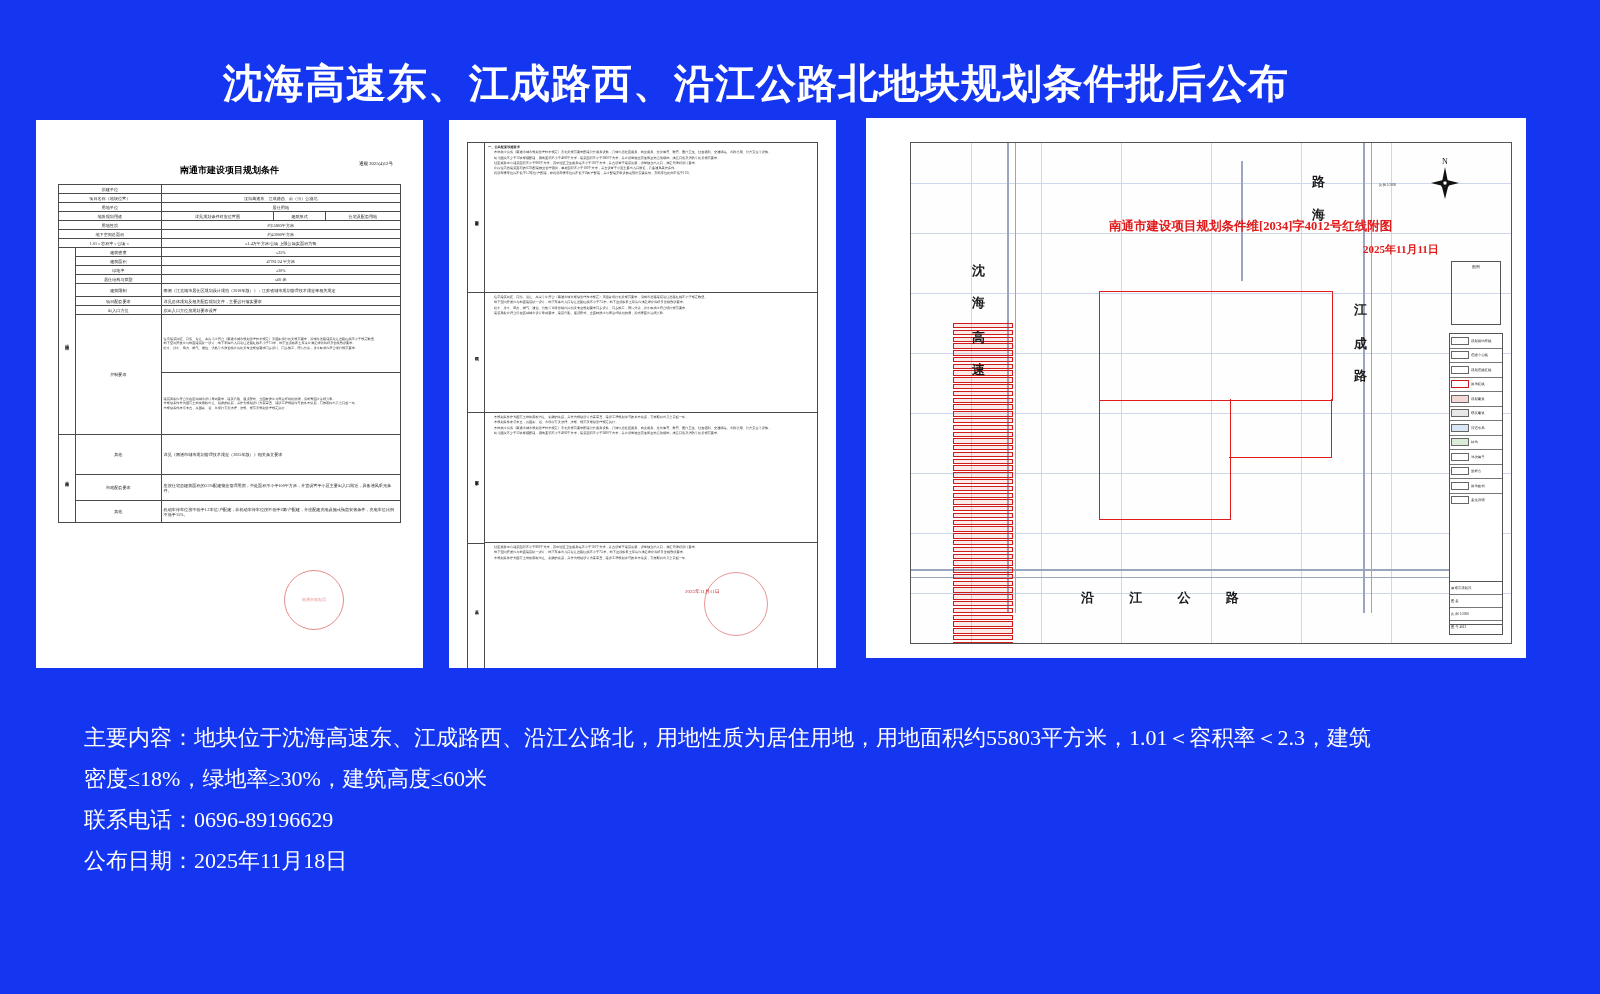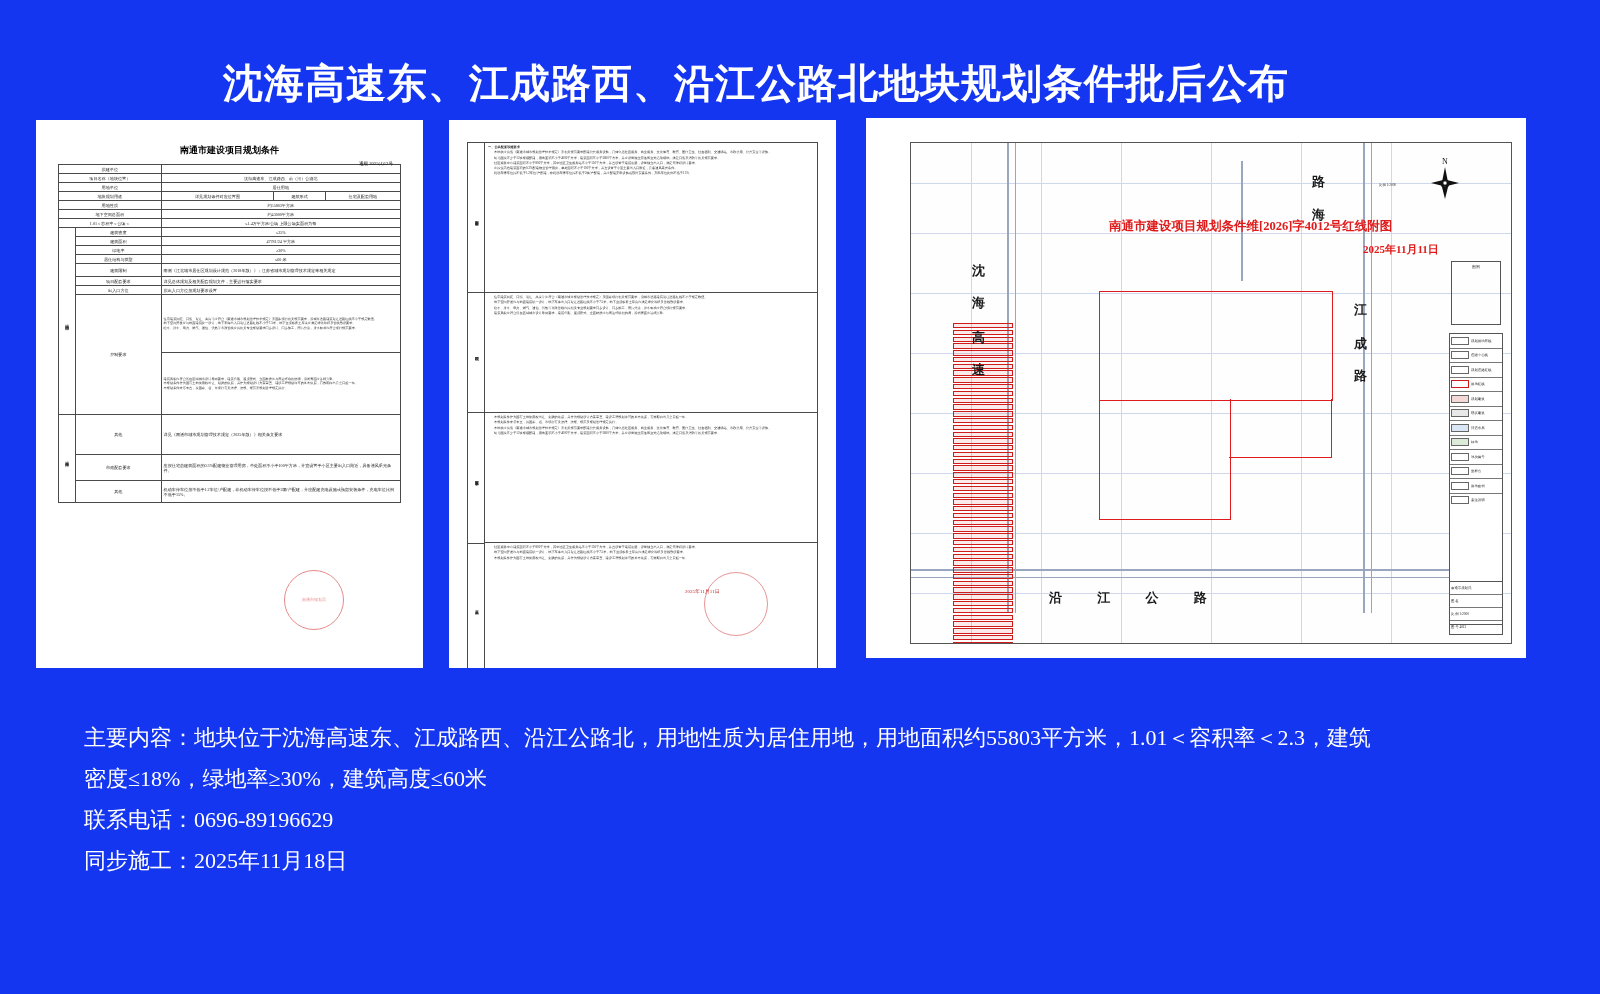--- a/index.html
+++ b/index.html
@@ -48,21 +48,21 @@
   .microtext {
     color: #2b2b2b;
     font-size: 3.2px;
     line-height: 4.3px;
     letter-spacing: 0;
     word-break: break-all;
     font-family: "Liberation Serif", serif;
   }
 
   
-  .s1wrap { position: absolute; inset: 0; padding: 24px 22px 10px 22px; box-sizing: border-box; }
+  .s1wrap { position: absolute; inset: 0; padding: 44px 22px 10px 22px; box-sizing: border-box; }
   .s1head { text-align: center; font-size: 9px; font-weight: bold; color: #000; margin-bottom: 2px; }
   .s1no { position: absolute; right: 30px; top: 41px; font-size: 4.6px; color: #111; }
   table.form {
     width: 100%;
     border-collapse: collapse;
     table-layout: fixed;
     margin-top: 7px;
   }
   table.form td {
     border: 0.6px solid #4a4a4a;
@@ -168,20 +168,21 @@
     writing-mode: vertical-rl;
     text-orientation: upright;
     letter-spacing: 9px;
   }
   .hlabel {
     position: absolute;
     color: #1a1a1a;
     font-size: 13px;
     font-weight: bold;
     letter-spacing: 16px;
+    margin-left: 32px;
   }
   .compass {
     position: absolute; right: 46px; top: 12px; width: 40px; height: 54px;
   }
   .legendbox {
     position: absolute; right: 8px; top: 190px; width: 52px; height: 290px;
     border: 0.8px solid #555;
     background: #fff;
   }
   .legendrow {
@@ -474,21 +475,21 @@
             <div class="bldg"></div>
             <div class="bldg"></div>
             <div class="bldg"></div>
           <div class="bldg"></div>
             <div class="bldg"></div>
             <div class="bldg"></div>
             <div class="bldg"></div>
 
         </div>
 
-        <div class="map-red-title">南通市建设项目规划条件维[2026]字4012号红线附图</div>
+        <div class="map-red-title">南通市建设项目规划条件维[2034]字4012号红线附图</div>
         <div class="map-red-date">2025年11月11日</div>
 
         <div class="vlabel" style="left:58px;top:110px">沈 海 高 速</div>
         <div class="vlabel" style="left:398px;top:22px">路 海</div>
         <div class="vlabel" style="left:440px;top:150px">江 成 路</div>
         <div class="hlabel" style="left:138px;top:446px">沿 江 公 路</div>
 
         <div class="compass">
           <svg width="40" height="54" viewBox="0 0 40 54">
             <text x="20" y="9" font-size="8" text-anchor="middle" fill="#111" font-family="Liberation Serif, serif">N</text>
@@ -564,16 +565,16 @@
 
         <div class="note-small" style="right:84px;top:40px;width:48px">比例 1:2000</div>
       </div>
     </div>
   </div>
 
   <div class="bottom">
     <div class="para">主要内容：地块位于沈海高速东、江成路西、沿江公路北，用地性质为居住用地，用地面积约55803平方米，1.01＜容积率＜2.3，建筑</div>
     <div class="para line2">密度≤18%，绿地率≥30%，建筑高度≤60米</div>
     <div class="para">联系电话：0696-89196629</div>
-    <div class="para">同步施工：2025年11月18日</div>
+    <div class="para">公布日期：2025年11月18日</div>
   </div>
 
 </div>
 
 </body></html>

